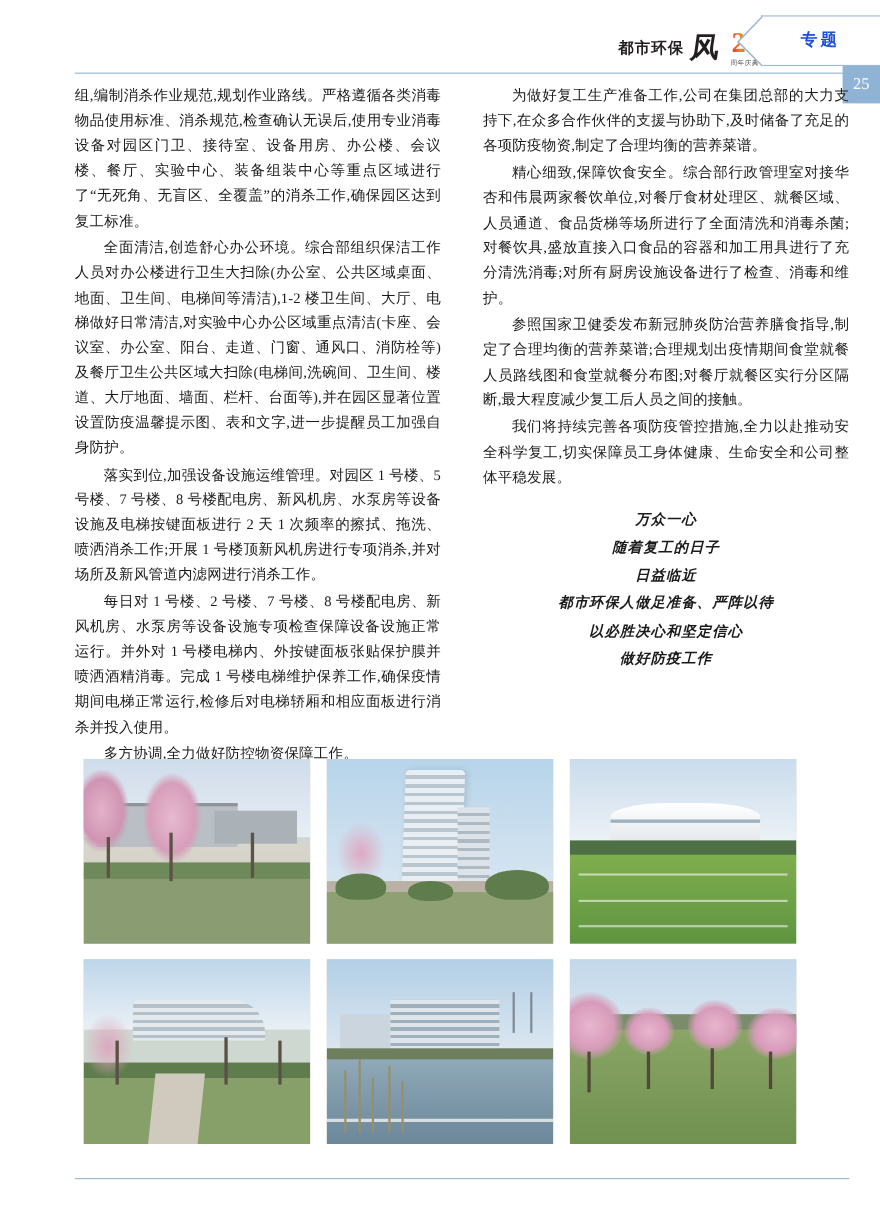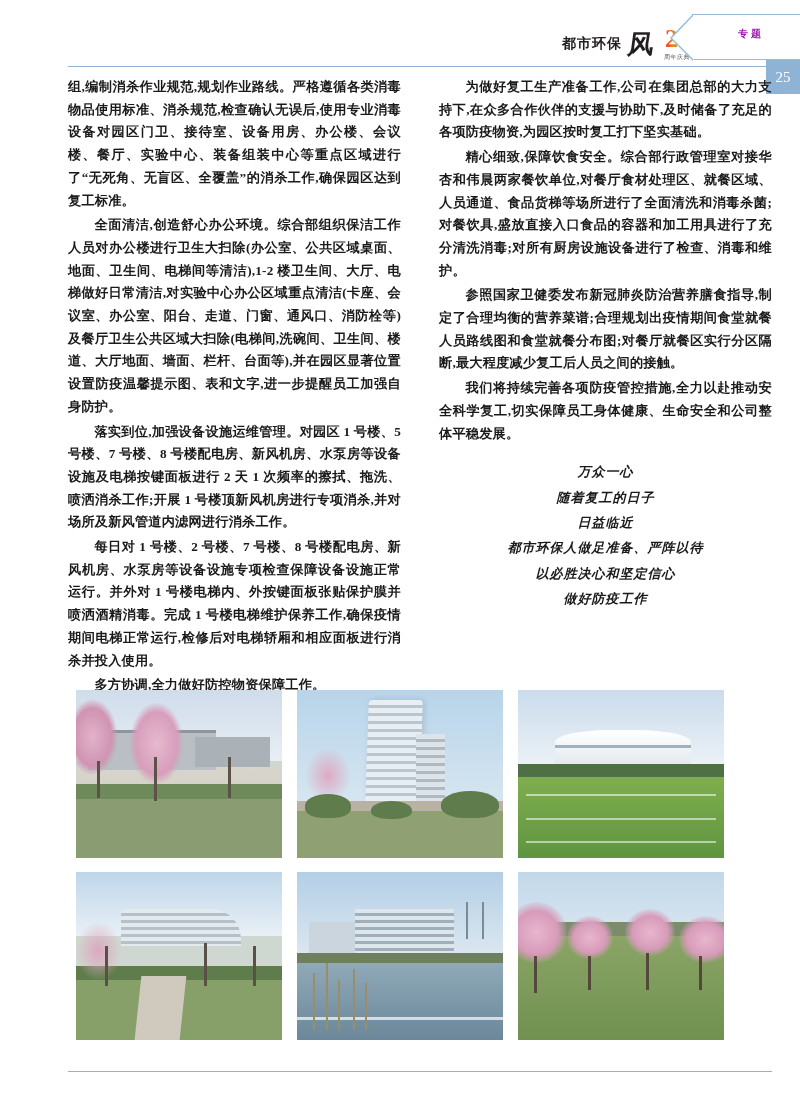--- a/index.html
+++ b/index.html
@@ -107,24 +107,24 @@
     width: 0;
     height: 0;
     border-top: 23px solid transparent;
     border-bottom: 22px solid transparent;
     border-right: 22px solid #fff;
   }
   .topic-label {
     position: absolute;
     left: 22px;
     top: 13px;
-    font-size: 10px;
+    font-size: 15px;
     font-weight: bold;
     letter-spacing: 3px;
-    color: #a21caf;
+    color: #1d4ed8;
     z-index: 2;
   }
 
   .page-number-box {
     position: absolute;
     right: 0;
     top: 60px;
     width: 34px;
     height: 34px;
     background: #8fb3d4;
@@ -166,21 +166,20 @@
   .col {
     width: 333px;
   }
   .col p {
     margin: 0 0 2px 0;
     font-size: 13.2px;
     line-height: 1.72;
     text-align: justify;
     text-justify: inter-ideograph;
     letter-spacing: 0.2px;
-    font-weight: bold;
   }
   .col p.indent {
     text-indent: 2em;
   }
 
   
   .slogan {
     margin-top: 14px;
     text-align: center;
     font-weight: bold;
@@ -304,21 +303,21 @@
 
     <div class="col">
       <p>组,编制消杀作业规范,规划作业路线。严格遵循各类消毒物品使用标准、消杀规范,检查确认无误后,使用专业消毒设备对园区门卫、接待室、设备用房、办公楼、会议楼、餐厅、实验中心、装备组装中心等重点区域进行了“无死角、无盲区、全覆盖”的消杀工作,确保园区达到复工标准。</p>
       <p class="indent">全面清洁,创造舒心办公环境。综合部组织保洁工作人员对办公楼进行卫生大扫除(办公室、公共区域桌面、地面、卫生间、电梯间等清洁),1-2 楼卫生间、大厅、电梯做好日常清洁,对实验中心办公区域重点清洁(卡座、会议室、办公室、阳台、走道、门窗、通风口、消防栓等)及餐厅卫生公共区域大扫除(电梯间,洗碗间、卫生间、楼道、大厅地面、墙面、栏杆、台面等),并在园区显著位置设置防疫温馨提示图、表和文字,进一步提醒员工加强自身防护。</p>
       <p class="indent">落实到位,加强设备设施运维管理。对园区 1 号楼、5 号楼、7 号楼、8 号楼配电房、新风机房、水泵房等设备设施及电梯按键面板进行 2 天 1 次频率的擦拭、拖洗、喷洒消杀工作;开展 1 号楼顶新风机房进行专项消杀,并对场所及新风管道内滤网进行消杀工作。</p>
       <p class="indent">每日对 1 号楼、2 号楼、7 号楼、8 号楼配电房、新风机房、水泵房等设备设施专项检查保障设备设施正常运行。并外对 1 号楼电梯内、外按键面板张贴保护膜并喷洒酒精消毒。完成 1 号楼电梯维护保养工作,确保疫情期间电梯正常运行,检修后对电梯轿厢和相应面板进行消杀并投入使用。</p>
       <p class="indent">多方协调,全力做好防控物资保障工作。</p>
     </div>
 
     <div class="col">
-      <p class="indent">为做好复工生产准备工作,公司在集团总部的大力支持下,在众多合作伙伴的支援与协助下,及时储备了充足的各项防疫物资,为园区按时复工打下坚实基础。</p>
+      <p class="indent">为做好复工生产准备工作,公司在集团总部的大力支持下,在众多合作伙伴的支援与协助下,及时储备了充足的各项防疫物资,制定了合理均衡的营养菜谱。</p>
       <p class="indent">精心细致,保障饮食安全。综合部行政管理室对接华杏和伟晨两家餐饮单位,对餐厅食材处理区、就餐区域、人员通道、食品货梯等场所进行了全面清洗和消毒杀菌;对餐饮具,盛放直接入口食品的容器和加工用具进行了充分清洗消毒;对所有厨房设施设备进行了检查、消毒和维护。</p>
       <p class="indent">参照国家卫健委发布新冠肺炎防治营养膳食指导,制定了合理均衡的营养菜谱;合理规划出疫情期间食堂就餐人员路线图和食堂就餐分布图;对餐厅就餐区实行分区隔断,最大程度减少复工后人员之间的接触。</p>
       <p class="indent">我们将持续完善各项防疫管控措施,全力以赴推动安全科学复工,切实保障员工身体健康、生命安全和公司整体平稳发展。</p>
 
       <div class="slogan">
         <div>万众一心</div>
         <div>随着复工的日子</div>
         <div>日益临近</div>
         <div>都市环保人做足准备、严阵以待</div>
         <div>以必胜决心和坚定信心</div>

